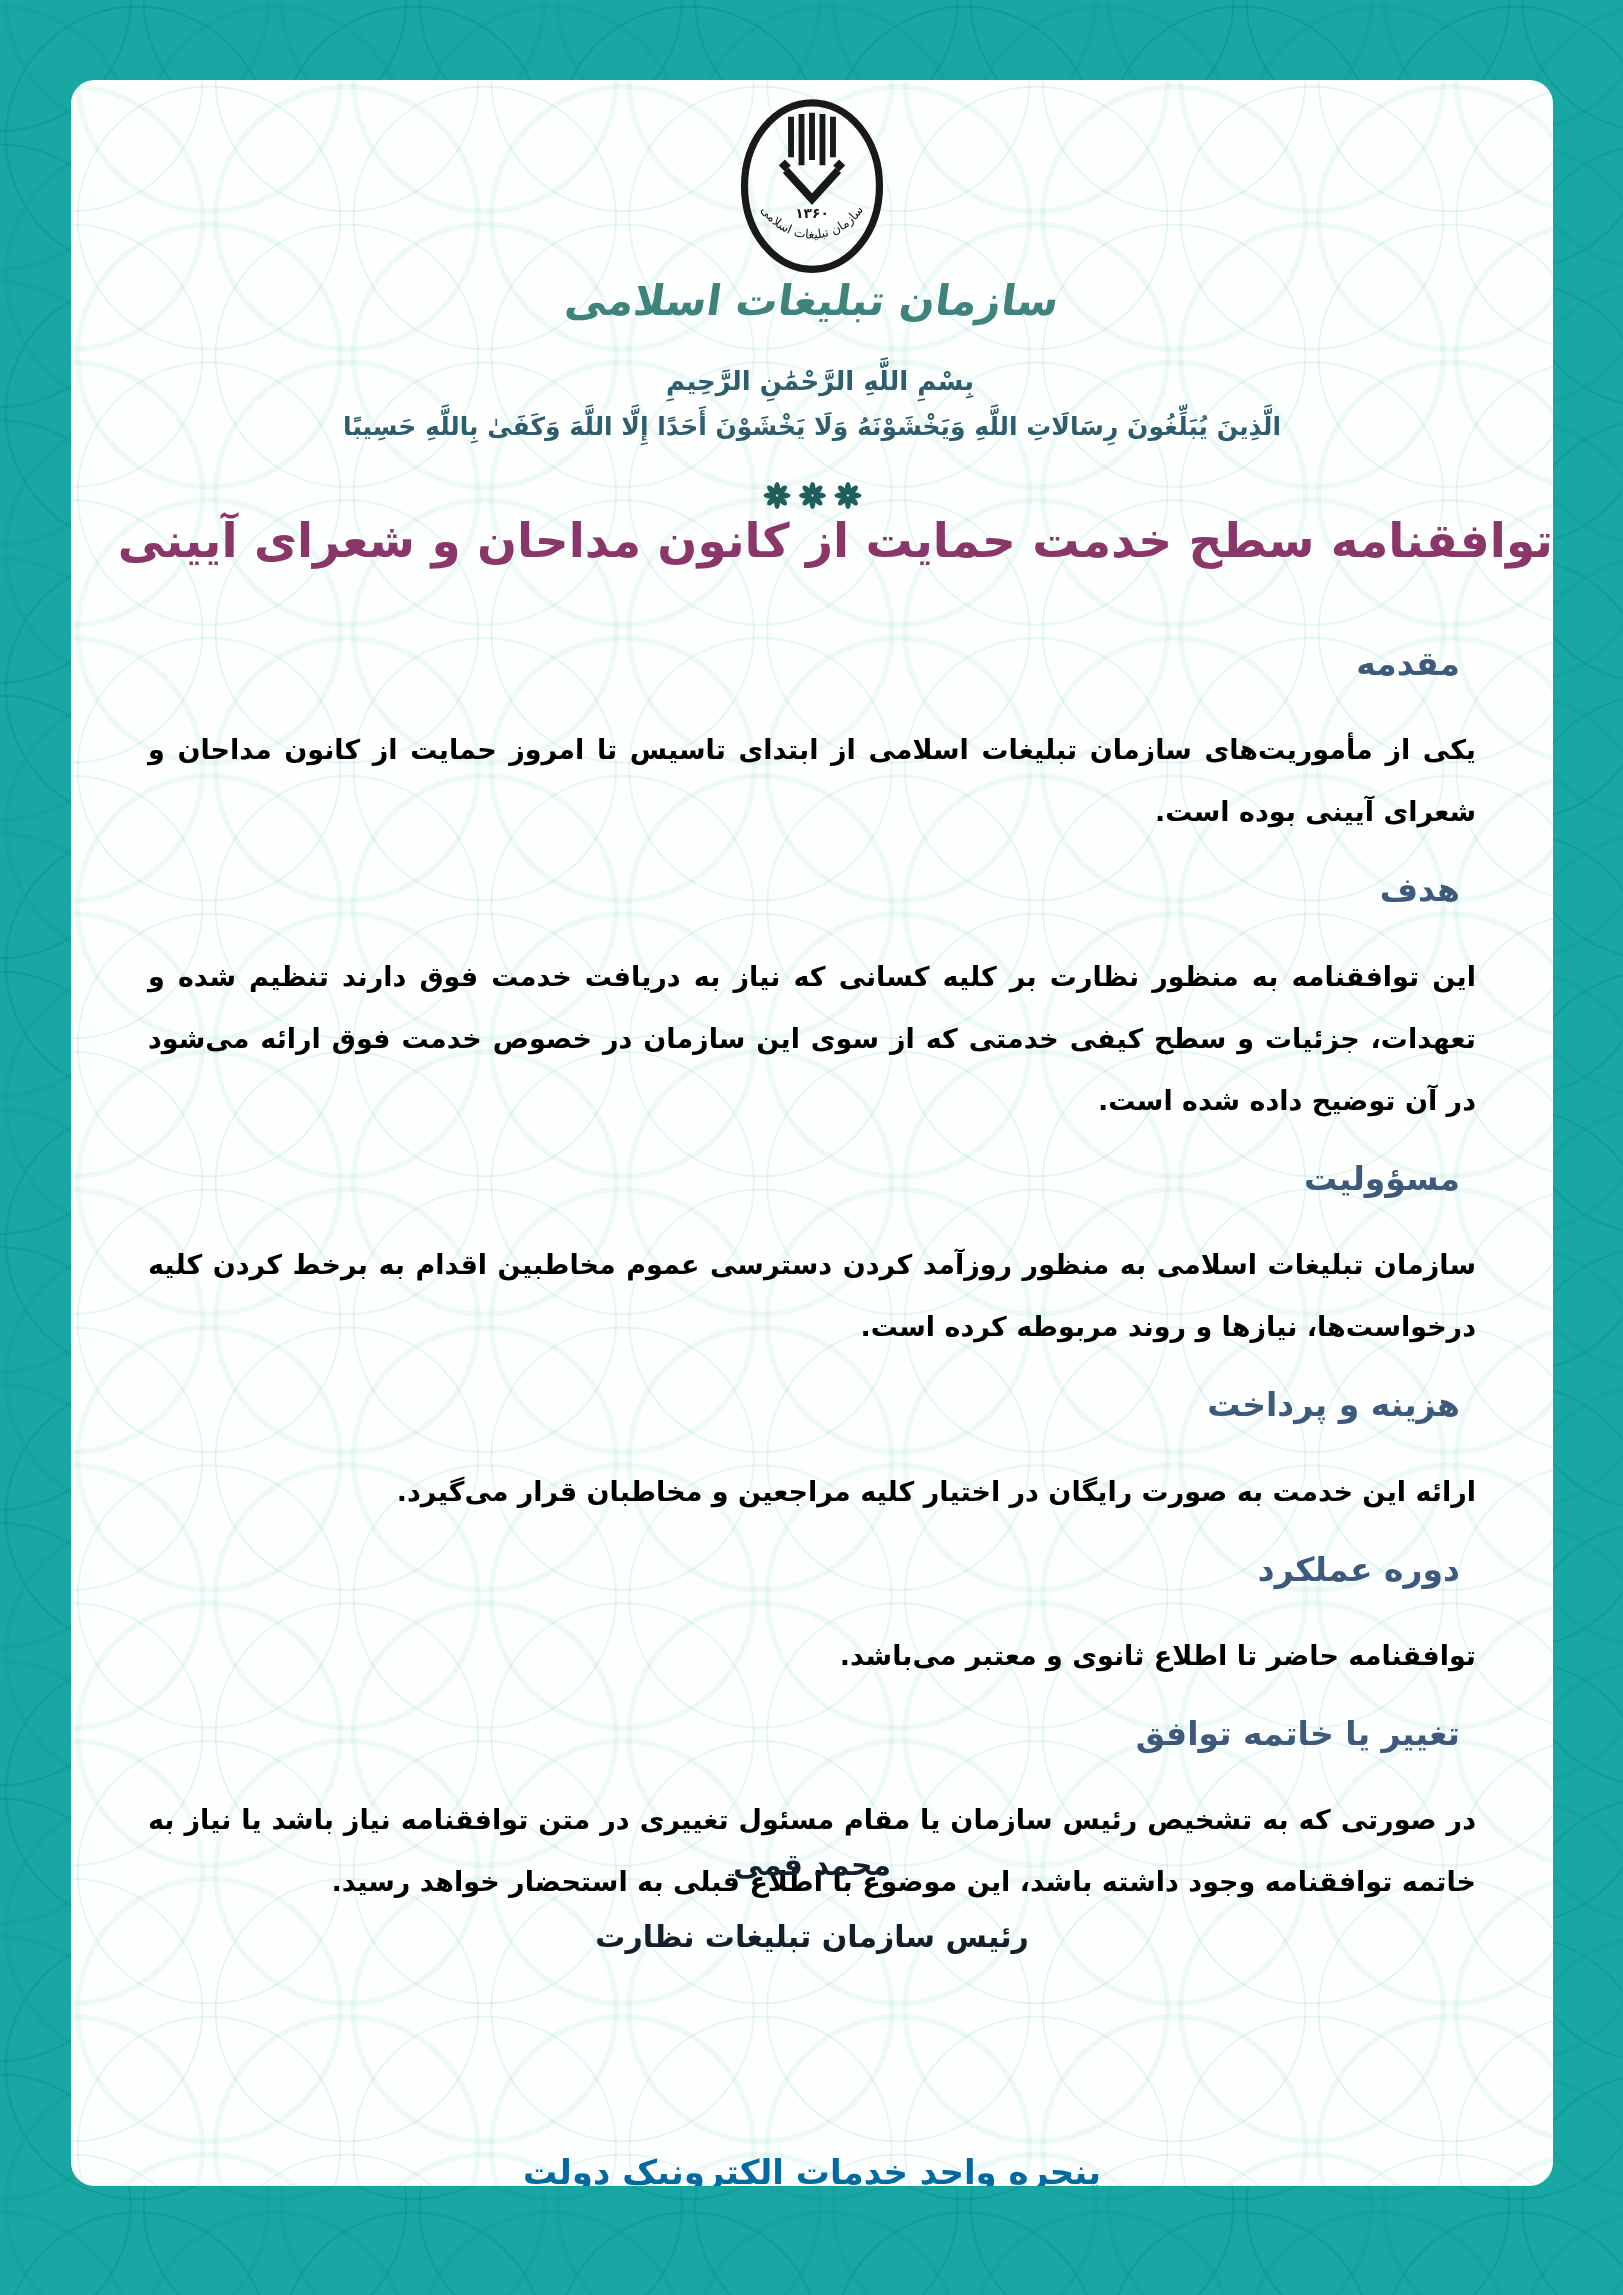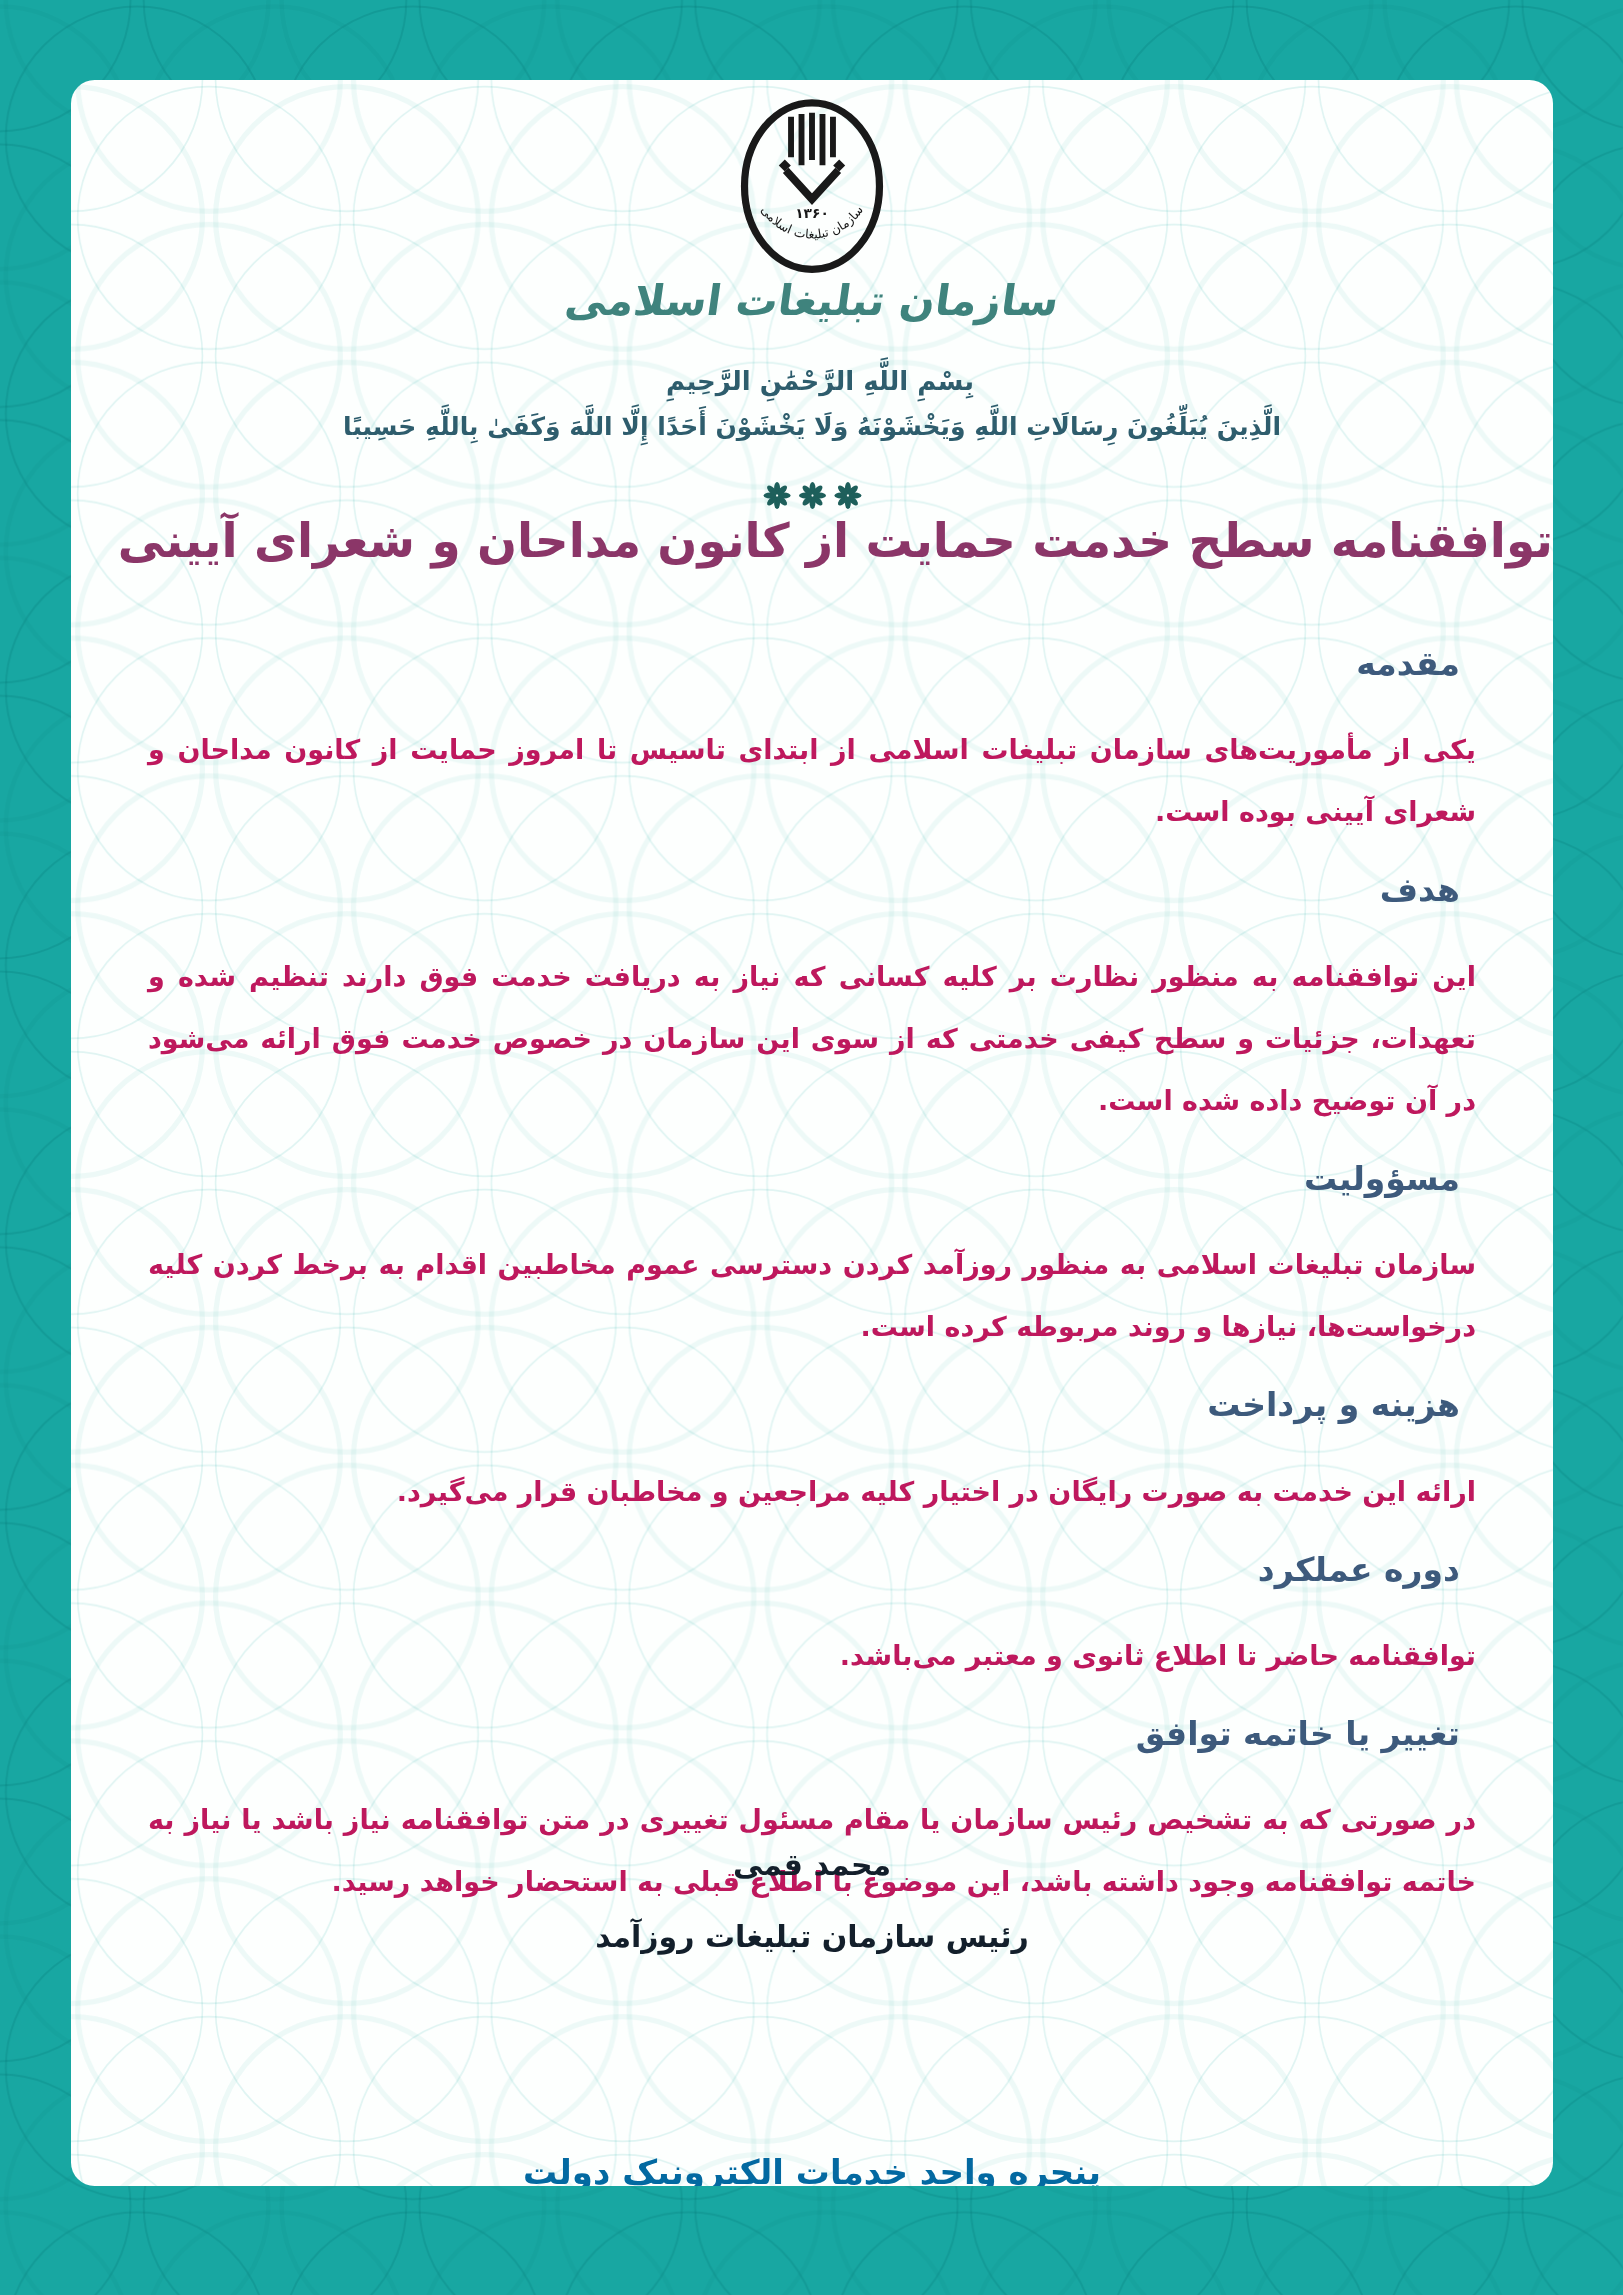--- a/index.html
+++ b/index.html
@@ -89,21 +89,21 @@
   .sec-heading {
     margin: 0 16px 35px 0;
     color: #3d5a7c;
     font-size: 33px;
     font-weight: bold;
     line-height: 1.25;
     text-align: right;
   }
   .sec-body {
     margin: 0 0 26px 0;
-    color: #be185d;
+    color: #000000;
     font-size: 27px;
     font-weight: bold;
     line-height: 2.3;
     text-align: justify;
     text-align-last: right;
   }
 
   .signature { top: 1750px; }
   .sig-name {
     color: #131f2b;
@@ -274,20 +274,20 @@
 
       <section>
         <h2 class="sec-heading">تغییر یا خاتمه توافق</h2>
         <p class="sec-body">در صورتی که به تشخیص رئیس سازمان یا مقام مسئول تغییری در متن توافقنامه نیاز باشد یا نیاز به خاتمه توافقنامه وجود داشته باشد، این موضوع با اطلاع قبلی به استحضار خواهد رسید.</p>
       </section>
 
     </div>
 
     <div class="abs-center signature">
       <p class="sig-name">محمد قمی</p>
-      <p class="sig-role">رئیس سازمان تبلیغات روزآمد</p>
+      <p class="sig-role">رئیس سازمان تبلیغات نظارت</p>
     </div>
 
     <div class="abs-center footer-line">پنجره واحد خدمات الکترونیک دولت</div>
 
   </div>
 </div>
 
 
 </body></html>

